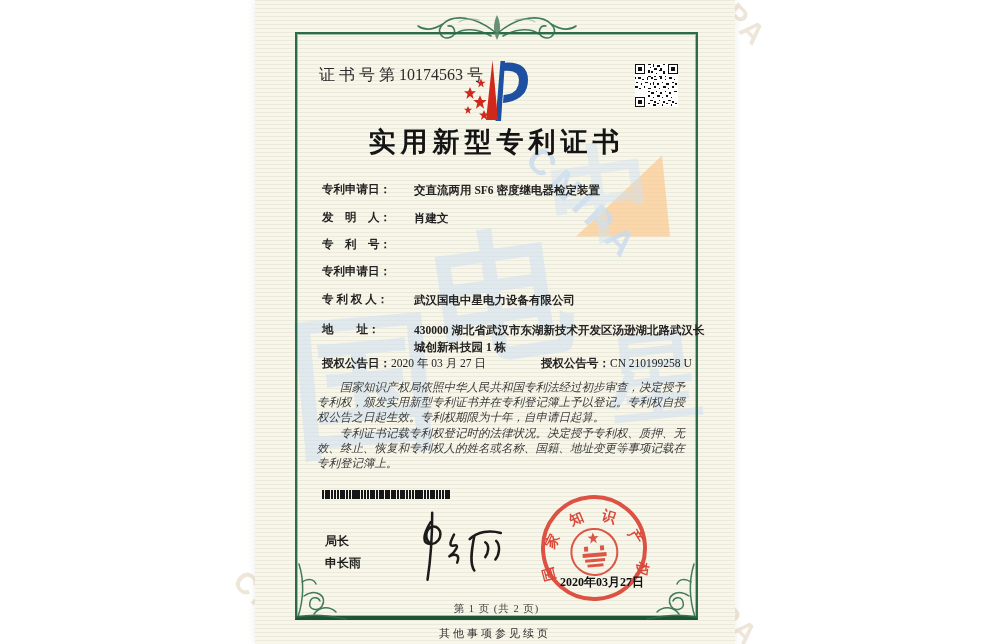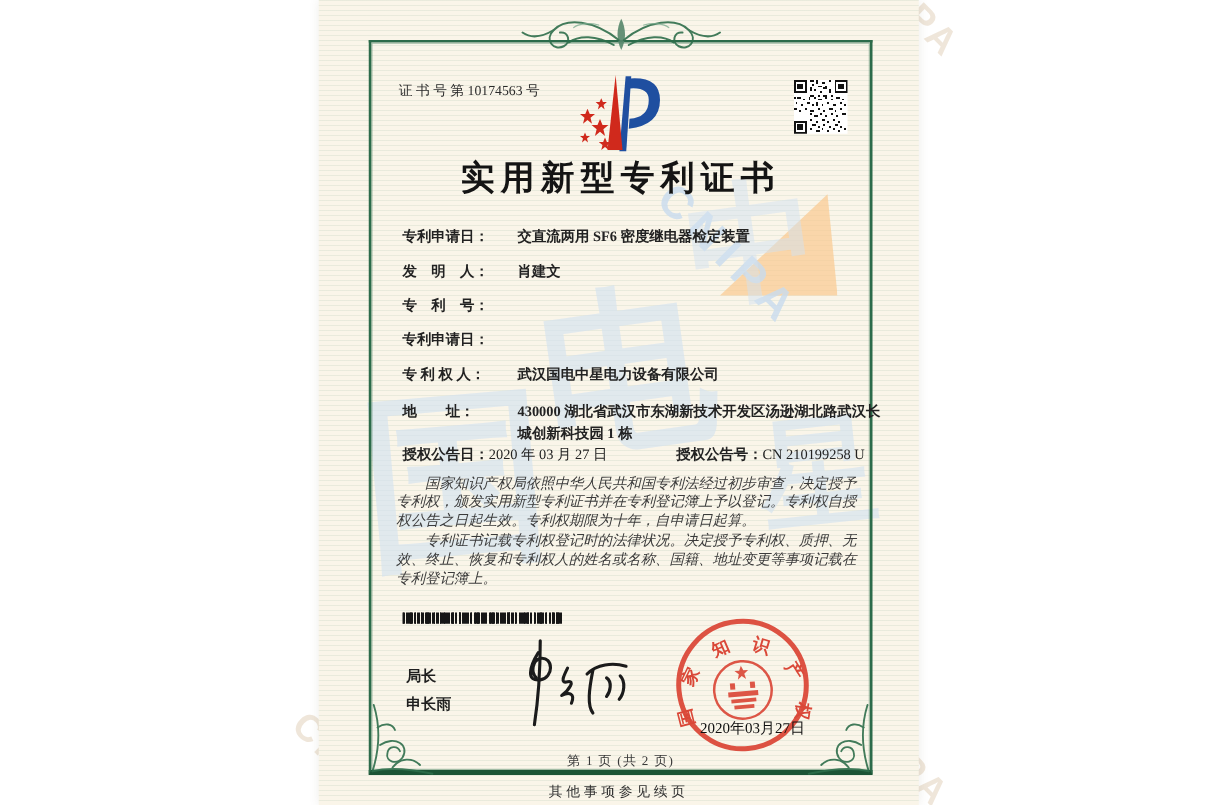--- a/index.html
+++ b/index.html
@@ -42,21 +42,21 @@
   .frame {
     position:absolute; left:40px; top:32px; width:403px; height:588px;
     border:2px solid #2c6b4a; border-bottom:4px solid #1c5435;
     box-shadow:inset 0 0 0 1px rgba(90,140,110,.55);
   }
   .flourish-top { position:absolute; left:50%; top:-24px; transform:translateX(-50%); }
   .flourish-bl { position:absolute; left:-3px; bottom:-4px; }
   .flourish-br { position:absolute; right:-3px; bottom:-4px; transform:scaleX(-1); }
 
   
-  .cert-number { position:absolute; left:22px; top:31px; font-size:11px; color:#2a2a2a; }
+  .cert-number { position:absolute; left:22px; top:31px; font-size:16px; color:#2a2a2a; }
   .logo { position:absolute; left:163px; top:24px; width:70px; height:66px; }
   .qr { position:absolute; left:338px; top:30px; width:43px; height:43px; }
   .cert-title {
     position:absolute; left:0; top:90px; width:100%; text-align:center;
     font-size:27px; font-weight:bold; letter-spacing:5px; color:#141414;
   }
 
   
   .field-row { position:absolute; left:25px; display:flex; align-items:flex-start; width:360px; font-size:11.5px; color:#222; }
   .field-label { flex:none; width:92px; font-weight:600; white-space:nowrap; }
@@ -79,21 +79,21 @@
   .barcode {
     position:absolute; left:25px; top:456px; width:128px; height:9px;
     background-image:
       repeating-linear-gradient(90deg,#161616 0 2px,transparent 2px 3px),
       repeating-linear-gradient(90deg,#161616 0 1px,transparent 1px 5px),
       repeating-linear-gradient(90deg,transparent 0 6px,#161616 6px 8px,transparent 8px 13px);
   }
   .signer { position:absolute; left:28px; top:496px; font-family:"Liberation Sans","DejaVu Sans",sans-serif; font-size:12px; font-weight:bold; color:#1f1f1f; line-height:22px; }
   .signature { position:absolute; left:95px; top:474px; width:135px; height:78px; }
   .seal { position:absolute; left:241px; top:458px; width:112px; height:112px; transform:rotate(-5deg); opacity:.92; }
-  .seal-date { position:absolute; left:245px; top:540px; width:120px; text-align:center; font-size:12px; font-weight:normal; color:#101010; }
+  .seal-date { position:absolute; left:245px; top:540px; width:120px; text-align:center; font-size:12px; font-weight:bold; color:#101010; }
   .page-footer { position:absolute; left:0; top:568px; width:100%; text-align:center; font-size:10.5px; letter-spacing:1px; color:#3a3a3a; }
 
   .continuation { position:absolute; left:0; top:626px; width:100%; text-align:center; font-size:11px; letter-spacing:3px; color:#2e2e2e; }
 </style>
 </head>
 <body>
 
 <div class="stage">
 
   <div class="tan-wm" style="left:235px; top:-10px;">CNIPA</div>

